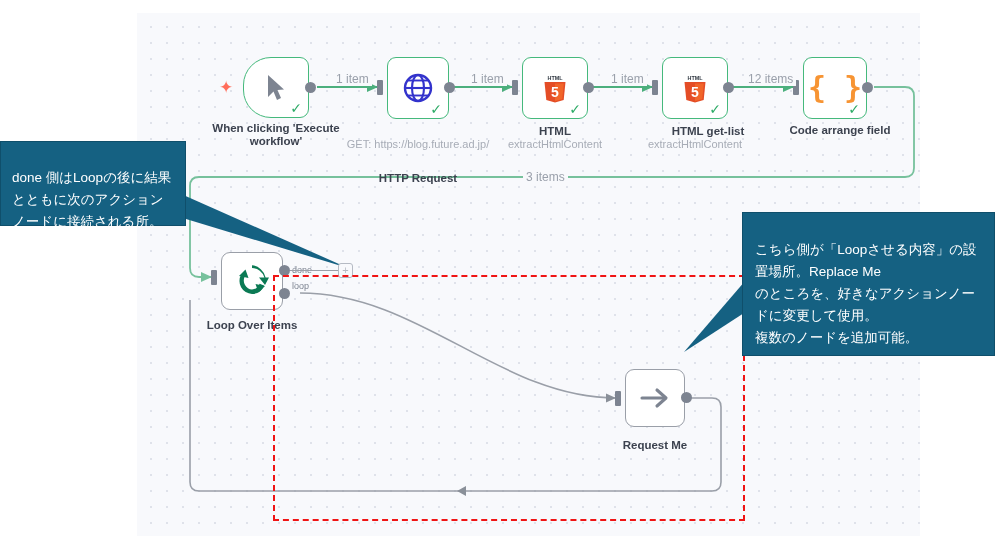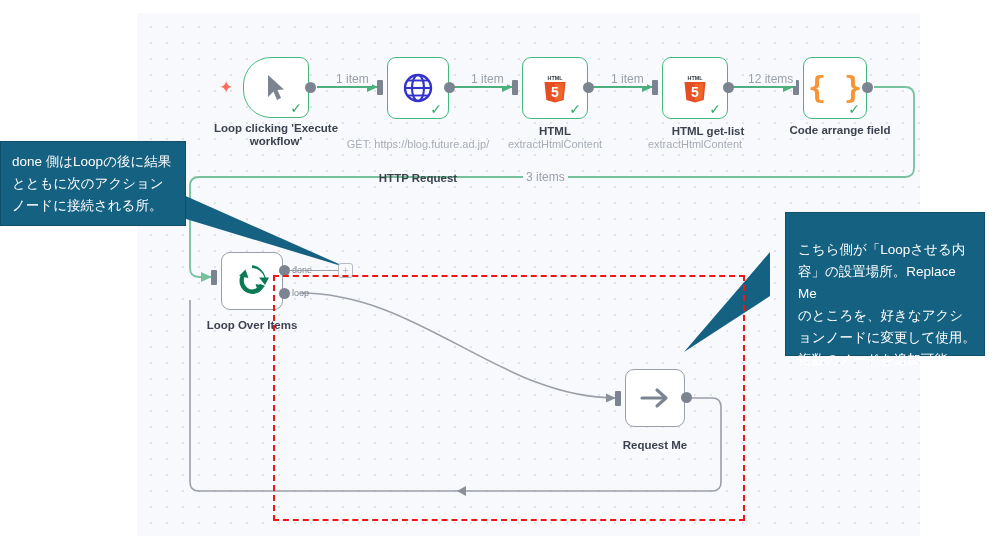--- a/index.html
+++ b/index.html
@@ -47,22 +47,22 @@
            color:#b5bac3;font-size:11px;line-height:12px;text-align:center;}
 
   
   #redbox{position:absolute;left:273px;top:275px;width:472px;height:246px;
           border:2px dashed #f01414;box-sizing:border-box;background:transparent;}
 
   
   .callout{position:absolute;background:#156182;border:1px solid #0f4f6b;
            color:#ffffff;box-sizing:border-box;}
   .callout .ctext{font-size:13.5px;line-height:22px;white-space:pre-line;}
-  #callout-left{left:0px;top:141px;width:186px;height:85px;padding:9px 10px 0 11px;}
-  #callout-right{left:785px;top:212px;width:200px;height:144px;padding:26px 8px 0 12px;}
+  #callout-left{left:0px;top:141px;width:186px;height:85px;padding:25px 10px 0 11px;}
+  #callout-right{left:742px;top:212px;width:253px;height:144px;padding:26px 8px 0 12px;}
 
   
   .cursor-ico{width:22px;height:30px;}
   .globe-ico{width:30px;height:30px;}
   .html5-ico{width:26px;height:30px;}
   .brace-ico{color:#f79433;font-size:30px;font-weight:bold;line-height:30px;
              font-family:"DejaVu Sans Mono","Liberation Mono",monospace;}
   .loop-ico{width:34px;height:34px;}
   .arrow-ico{width:32px;height:26px;}
   .bolt{position:absolute;color:#ff6d5a;font-size:17px;line-height:17px;}
@@ -109,21 +109,21 @@
 
 <div class="bolt" style="left:219px;top:79px;">✦</div>
 
 <div class="node" id="n-trigger" style="left:243px;top:57px;width:66px;height:61px;">
   <svg class="cursor-ico" viewBox="0 0 22 30">
     <path d="M3,2 L3,24 L8.5,18.5 L12,27 L16,25 L12.5,17 L19,16.5 z" fill="#7d8491"></path>
   </svg>
   <span class="tick">✓</span>
 </div>
 <div class="outdot" style="left:305px;top:82px;"></div>
-<div class="caption" style="left:203px;top:122px;width:146px;">Loop clicking 'Execute workflow'</div>
+<div class="caption" style="left:203px;top:122px;width:146px;">When clicking 'Execute workflow'</div>
 
 <div class="inbar" style="left:377px;top:80px;"></div>
 <div class="node" style="left:387px;top:57px;width:62px;height:62px;">
   <svg class="globe-ico" viewBox="0 0 30 30">
     <circle cx="15" cy="15" r="13" fill="none" stroke="#3333cc" stroke-width="2.4"></circle>
     <ellipse cx="15" cy="15" rx="6" ry="13" fill="none" stroke="#3333cc" stroke-width="2.1"></ellipse>
     <line x1="2" y1="15" x2="28" y2="15" stroke="#3333cc" stroke-width="2.1"></line>
     <line x1="4.6" y1="7.5" x2="25.4" y2="7.5" stroke="#3333cc" stroke-width="1.9"></line>
     <line x1="4.6" y1="22.5" x2="25.4" y2="22.5" stroke="#3333cc" stroke-width="1.9"></line>
   </svg>
@@ -176,21 +176,21 @@
              A15.5,15.5 0 0,0 17,1.3 z" fill="#0b7a54"></path>
     <path d="M6.2,10.5 A13,13 0 0,0 17,30 L17,25.5 A9,9 0 0,1 9.6,12.8 z" fill="#0b7a54"></path>
     <path d="M17,30 A13,13 0 0,0 29,21.5 L24.6,19.8 A9,9 0 0,1 17,25.6 z" fill="#0b7a54"></path>
     <path d="M4,12 L10.5,5.5 L13.5,14 z" fill="#0b7a54"></path>
     <path d="M30,22 L23.5,28.5 L20.5,20 z" fill="#0b7a54"></path>
   </svg>
 </div>
 <div class="outdot" style="left:279px;top:265px;"></div>
 <div class="outdot" style="left:279px;top:288px;"></div>
 <div class="portlabel" style="left:292px;top:265px;">done</div>
-<div class="portlabel" style="left:292px;top:288px;">loop</div>
+<div class="portlabel" style="left:292px;top:281px;">loop</div>
 
 <div style="position:absolute;left:290px;top:270px;width:52px;height:1.4px;background:#9a9fa8;"></div>
 <div class="plusbtn" style="left:338px;top:263px;">+</div>
 <div class="caption" style="left:192px;top:319px;width:120px;">Loop Over Items</div>
 
 <div class="inbar" style="left:615px;top:391px;"></div>
 <div class="node gray" style="left:625px;top:369px;width:60px;height:58px;">
   <svg class="arrow-ico" viewBox="0 0 32 26">
     <line x1="3" y1="13" x2="26" y2="13" stroke="#7d8491" stroke-width="3.1" stroke-linecap="round"></line>
     <polyline points="18,5 27,13 18,21" fill="none" stroke="#7d8491" stroke-width="3.1" stroke-linecap="round" stroke-linejoin="round"></polyline>

